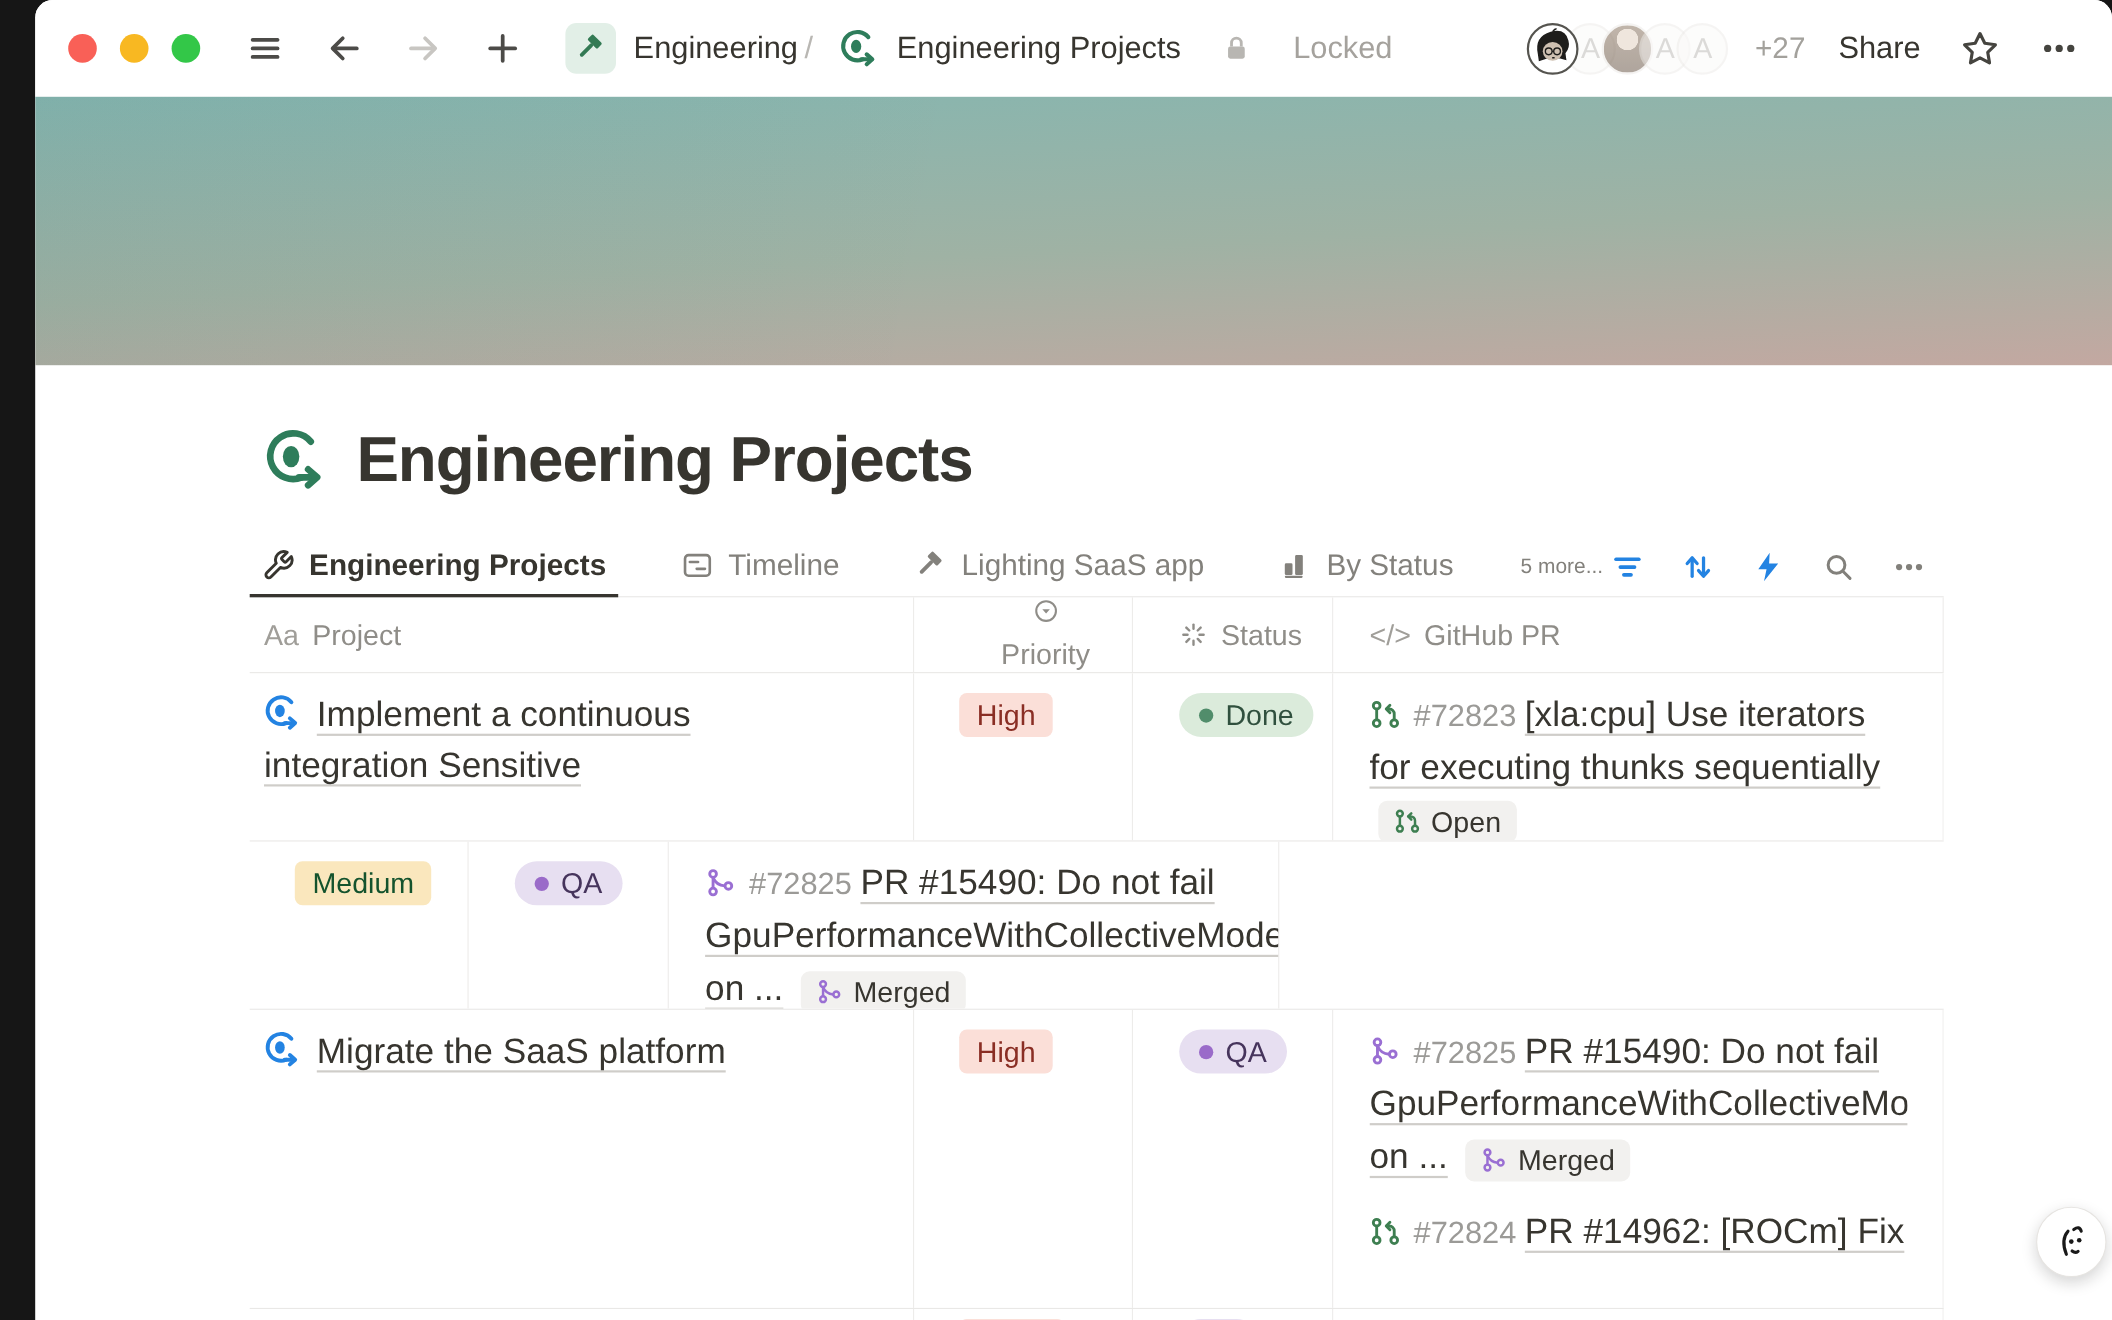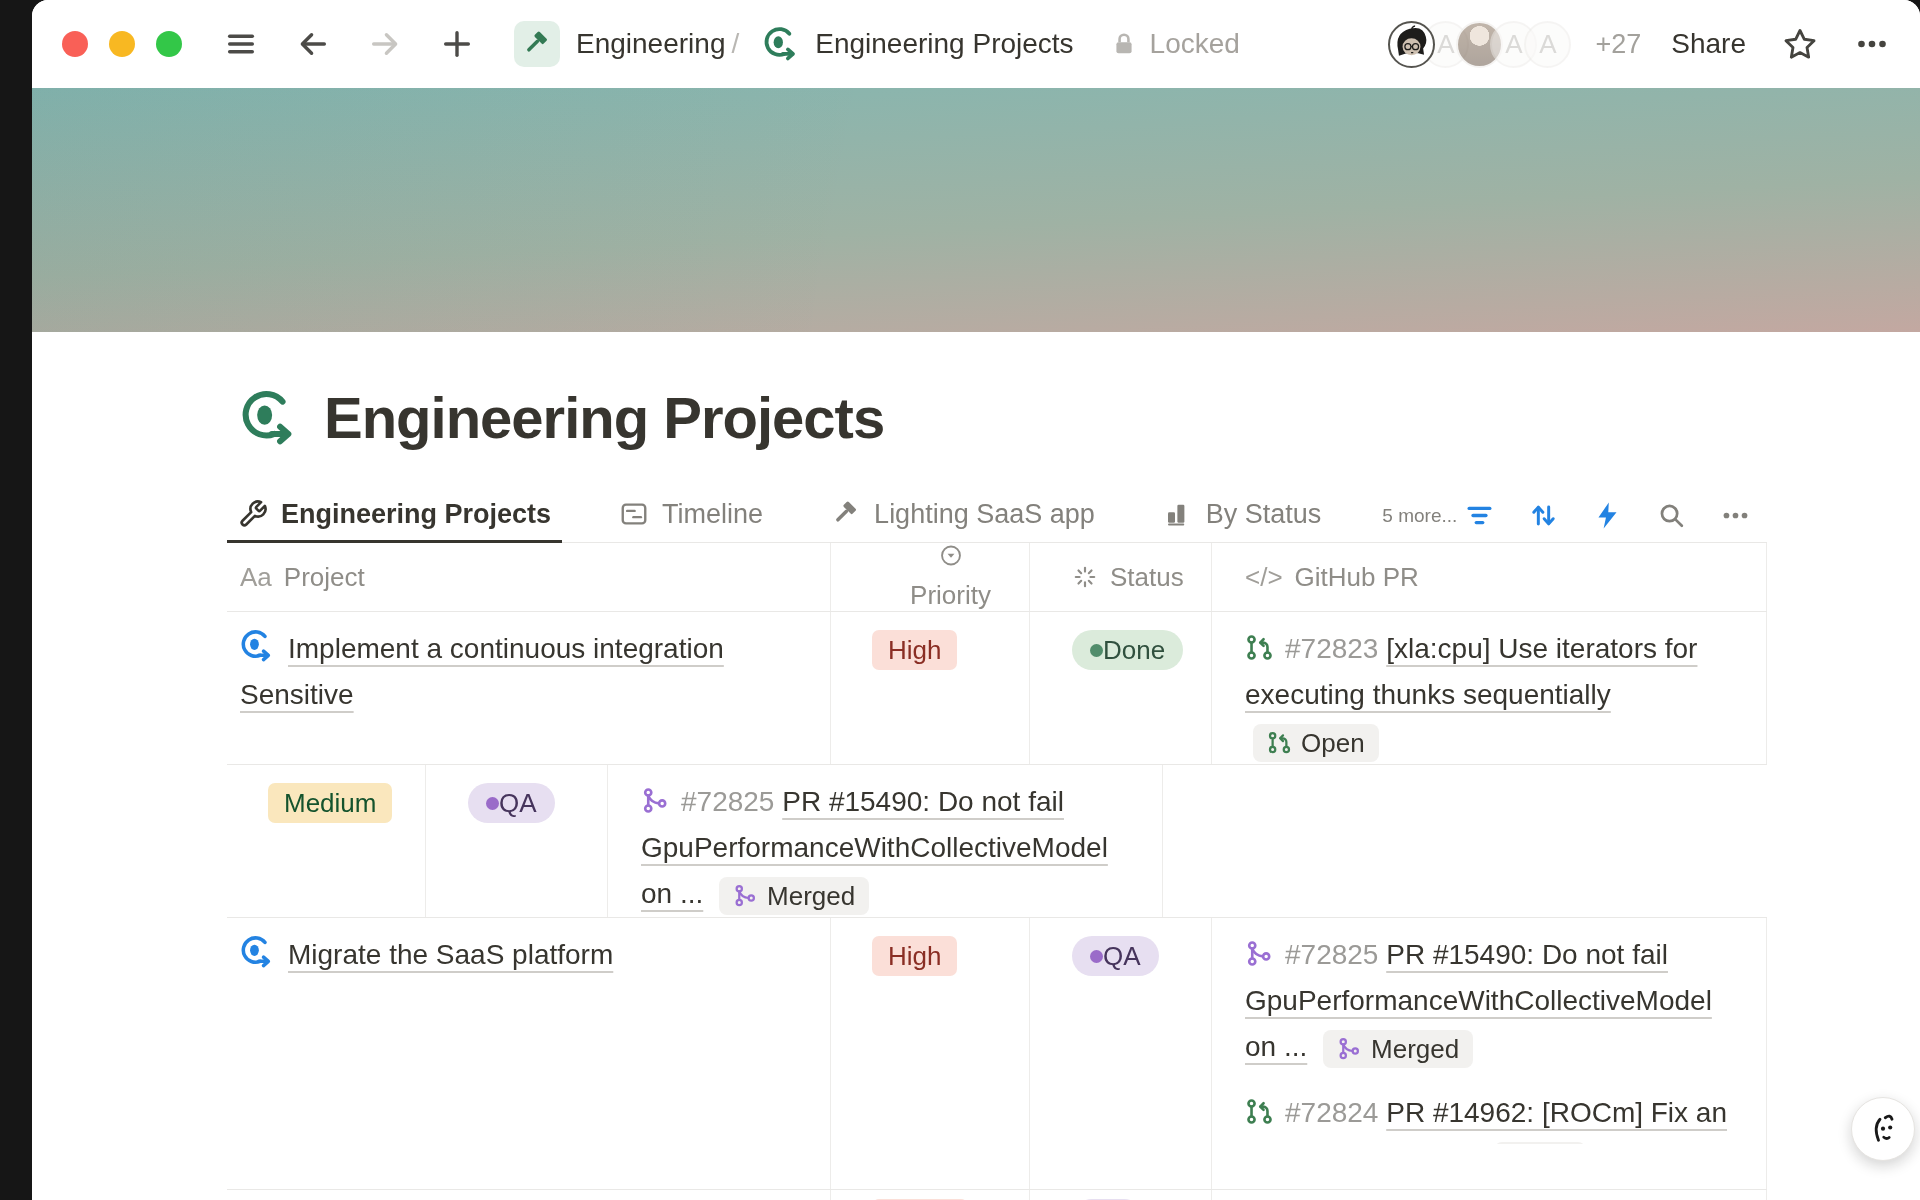--- a/index.html
+++ b/index.html
@@ -14,21 +14,21 @@
   .l-red{background:#F96057;} .l-yellow{background:#F8B822;} .l-green{background:#33C748;}
   .tbicon { width:34px; height:34px; color:#4C4B48; flex:none; }
   .tb-gap { margin-left:38px; }
   .disabled { color:#C8C6C2; }
   .crumb-tile { width:46px; height:46px; border-radius:10px; background:#E2EFE7; color:#337A54;
     display:flex; align-items:center; justify-content:center; margin-left:40px; }
   .crumb-tile svg { width:30px; height:30px; }
   .crumb-text { font-size:28px; color:#37352F; font-weight:500; margin-left:16px; white-space:nowrap; }
   .crumb-sep { color:#B9B7B3; font-weight:400; margin:0 10px 0 6px; }
   .crumb-logo { width:36px; height:36px; color:#2E7D5B; margin-left:14px; }
-  .lockwrap { display:flex; align-items:center; margin-left:36px; color:#A5A29D; }
+  .lockwrap { display:flex; align-items:center; margin-left:36px; color:#A5A29D;gap:26px; }
   .lockwrap svg { width:28px; height:28px; color:#B8B6B2; margin-right:12px; }
   .lock-label { font-size:28px; }
   .tb-spacer { flex:1; }
   .avatars { display:flex; align-items:center; margin-right:24px; }
   .av { width:47px; height:47px; border-radius:50%; border:2px solid #fff; margin-left:-13px;
         display:flex; align-items:center; justify-content:center; background:#FBFAF9; flex:none; }
   .av-first { border:2.5px solid #55544F; background:#fff; z-index:5; margin-left:0; overflow:hidden; }
   .av-ghost { opacity:.5; border:2px solid #EDEBE8; color:#B9B7B2; font-size:26px; }
   .av-photo { opacity:.55; border:2px solid #EDEBE8;
     background: radial-gradient(circle at 50% 30%, #E3D3C2 0 26%, transparent 27%),
@@ -66,28 +66,28 @@
   .th { display:flex; align-items:center; gap:12px; font-size:26px; border-right:1px solid #EDECEA; }
   .th svg { width:26px; height:26px; }
   .glyph { font-size:26px; color:#A09E99; letter-spacing:0; }
   .c1 { width:604px; padding-left:13px; padding-right:58px; }
   .c2 { width:199px; padding-left:41px;flex-direction:column; }
   .c3 { width:182px; padding-left:42px; }
   .c4 { width:555px; padding-left:33px; padding-right:32px; }
 
   .trow { display:flex; border-bottom:1px solid #E9E8E6; overflow:hidden; }
   .cell { border-right:1px solid #EDECEA; padding-top:14px; padding-bottom:8px; overflow:hidden; }
-  .rowtext { font-size:28px; line-height:46px; color:#37352F; font-weight:500; }
+  .rowtext { font-size:32px; line-height:46px; color:#37352F; font-weight:500; }
   .u { text-decoration:underline; text-decoration-thickness:1.5px; text-underline-offset:7px;
        text-decoration-color:#CFCDC9; }
   .proj-link { cursor:pointer; }
   .proj-icon { width:34px; height:34px; margin-right:14px; vertical-align:-5px; }
   .tag { display:inline-flex; align-items:center; height:40px; padding:0 16px; border-radius:7px;
          font-size:26px; font-weight:500; margin-top:4px; cursor:pointer; }
-  .pill { display:inline-flex; align-items:center; gap:0; height:40px; padding:0 18px;
+  .pill { display:inline-flex; align-items:center; gap:11px; height:40px; padding:0 18px;
           border-radius:20px; font-size:26px; font-weight:500; margin-top:4px; cursor:pointer; }
   .dot { width:13px; height:13px; border-radius:50%; flex:none; }
   .pr { font-size:28px; line-height:46px; }
   .pr + .pr { margin-top:20px; }
   .pr-icon { width:29px; height:29px; margin-right:11px; vertical-align:-4px; }
   .prnum { color:#9B9A97; }
   .badge { display:inline-flex; align-items:center; gap:9px; height:38px; padding:0 14px;
            border-radius:8px; background:#F2F1EF; color:#37352F; font-size:26px; font-weight:500;
            vertical-align:middle; margin-left:8px; cursor:pointer; }
   .badge svg { width:25px; height:25px; }

